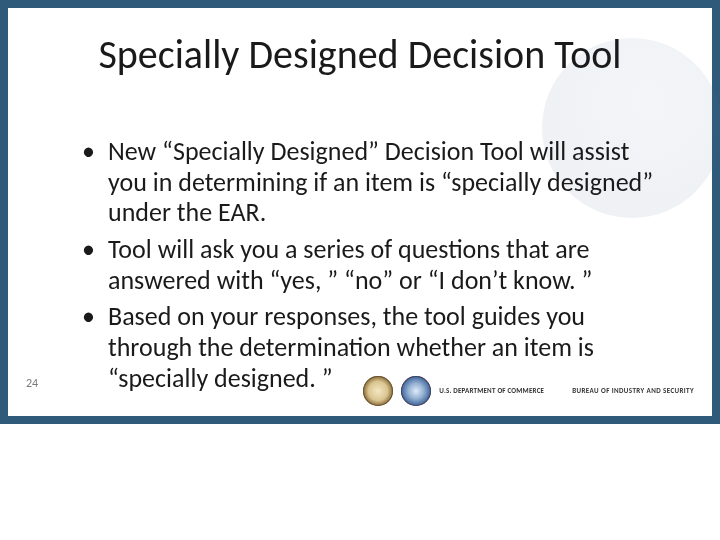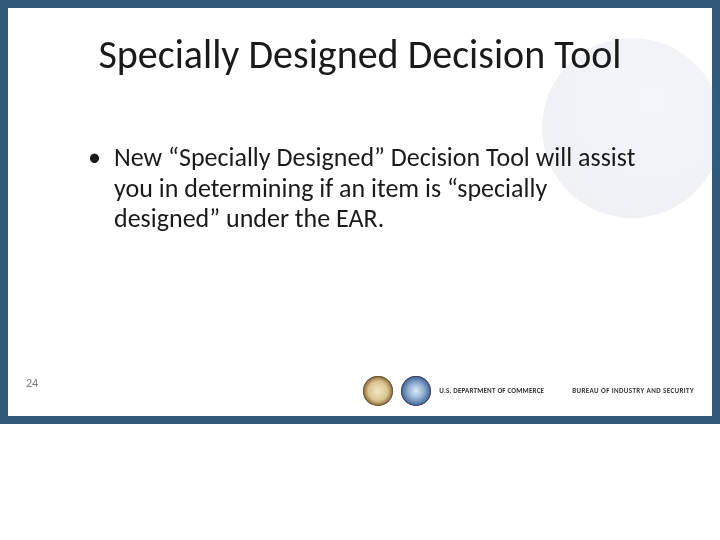--- a/index.html
+++ b/index.html
@@ -57,21 +57,21 @@
     position: absolute;
     top: 118px;
     left: 60px;
     right: 46px;
     font-size: 26px;
     line-height: 1.18;
     color: #1a1a1a;
   }
   .body ul {
     list-style: none;
-    margin: 16px;
+    margin: 10px;
     padding: 0;
   }
   .body li {
     position: relative;
     padding-left: 30px;
     margin-bottom: 6px;
   }
   .body li::before {
     content: "•";
     position: absolute;
@@ -125,20 +125,22 @@
 
     <div class="globe">
       <div class="ball"></div>
     </div>
 
     <div class="title">Specially Designed Decision Tool</div>
 
     <div class="body">
       <ul>
         <li><span>New “Specially Designed” Decision Tool will assist you in determining if an item is “specially designed” under the EAR.</span></li>
+        <li><span>Tool will ask you a series of questions that are answered with “yes, ” “no” or “I don’t know. ”</span></li>
+        <li><span>Based on your responses, the tool guides you through the determination whether an item is “specially designed. ”</span></li>
       </ul>
     </div>
 
     <div class="page-number">24</div>
 
     <div class="footer-right">
       <div class="seal"></div>
       <div class="seal blue"></div>
       <div class="footer-text">
         <span class="line1">U.S. DEPARTMENT OF COMMERCE</span>

